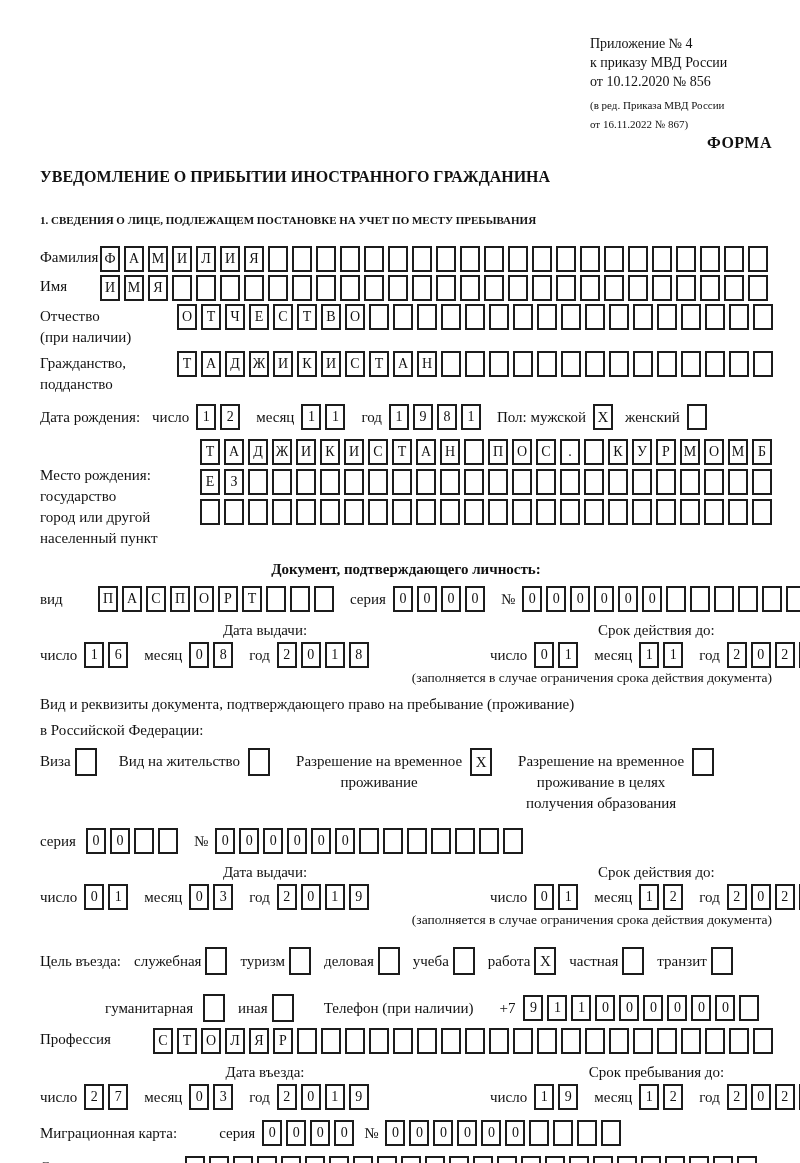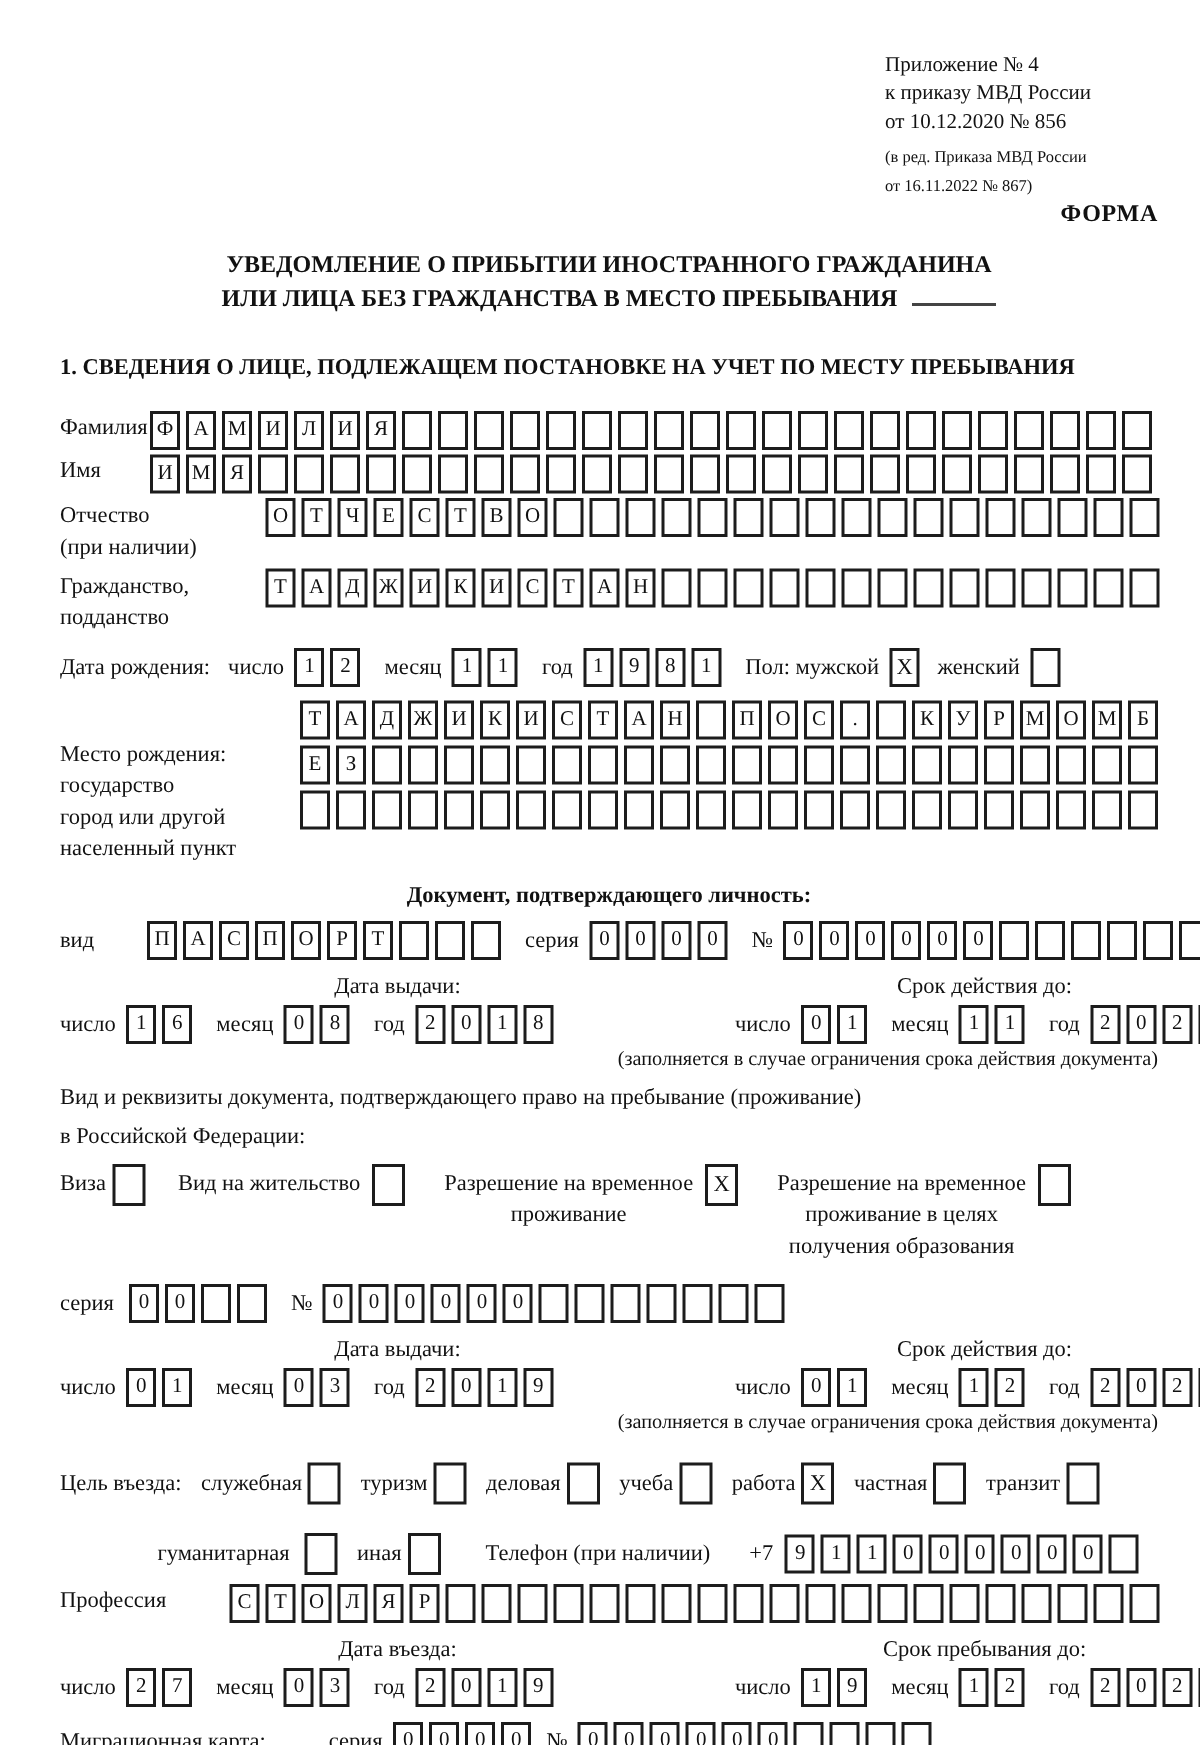--- a/index.html
+++ b/index.html
@@ -7,23 +7,23 @@
     width:800px;min-height:1163px;box-sizing:border-box;
     padding:34px 28px 18px 40px;
     font-family:"Liberation Serif","DejaVu Serif",serif;
     color:#111;font-size:15px;background:#fff;
   }
   
   .hdr{margin-left:auto;width:182px;font-size:14px;line-height:19px;white-space:nowrap;}
   .hdr .ed{font-size:11px;}
   .hdr .ed-first{margin-top:5px;}
   .formword{text-align:right;font-weight:bold;font-size:16px;margin-top:0;letter-spacing:.5px;}
-  .title{text-align:center;font-weight:bold;font-size:16px;margin-top:13px;line-height:23px;}
+  .title{text-align:left;font-weight:bold;font-size:16px;margin-top:13px;line-height:23px;}
   .blank{display:inline-block;width:56px;border-bottom:2px solid #444;height:14px;margin-left:10px;vertical-align:baseline;}
-  .sec{font-weight:bold;font-size:15px;margin-top:26px;margin-bottom:20px;white-space:nowrap;}
+  .sec{font-weight:bold;font-size:11px;margin-top:26px;margin-bottom:20px;white-space:nowrap;}
 
   
   .row{display:flex;align-items:flex-start;margin-bottom:3px;}
   .inline{align-items:center;}
   .lbl{flex:0 0 auto;padding-top:3px;}
   .lblcol{flex:0 0 auto;line-height:21px;padding-top:2px;}
   .w60{width:60px;}
   .w137{width:137px;}
   .w160{width:160px;margin-top:24px;}
   .w113{width:113px;}
@@ -76,23 +76,20 @@
     <div>к приказу МВД России</div>
     <div>от 10.12.2020 № 856</div>
     <div class="ed ed-first">(в ред. Приказа МВД России</div>
     <div class="ed">от 16.11.2022 № 867)</div>
   </div>
 
   <div class="formword">ФОРМА</div>
 
   <div class="title">
     <div>УВЕДОМЛЕНИЕ О ПРИБЫТИИ ИНОСТРАННОГО ГРАЖДАНИНА</div>
-    <div>
-      <span>ИЛИ ЛИЦА БЕЗ ГРАЖДАНСТВА В МЕСТО ПРЕБЫВАНИЯ</span><span class="blank"></span>
-    </div>
   </div>
 
   <div class="sec">1. СВЕДЕНИЯ О ЛИЦЕ, ПОДЛЕЖАЩЕМ ПОСТАНОВКЕ НА УЧЕТ ПО МЕСТУ ПРЕБЫВАНИЯ</div>
 
   <div class="row">
     <div class="lbl w60">Фамилия</div>
     <div class="boxes">
         <span class="cell">Ф</span>
         <span class="cell">А</span>
         <span class="cell">М</span>

